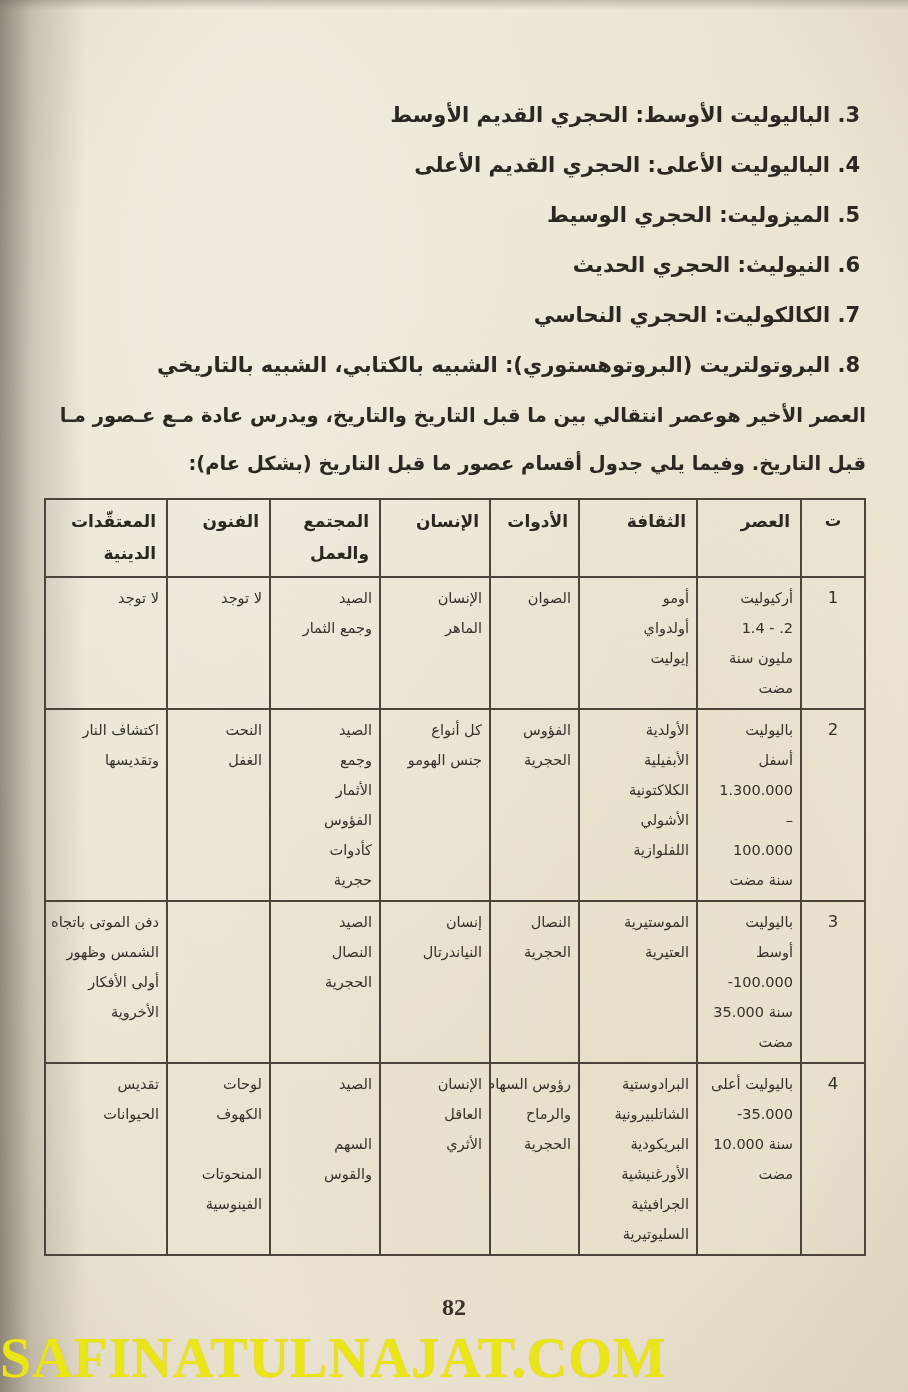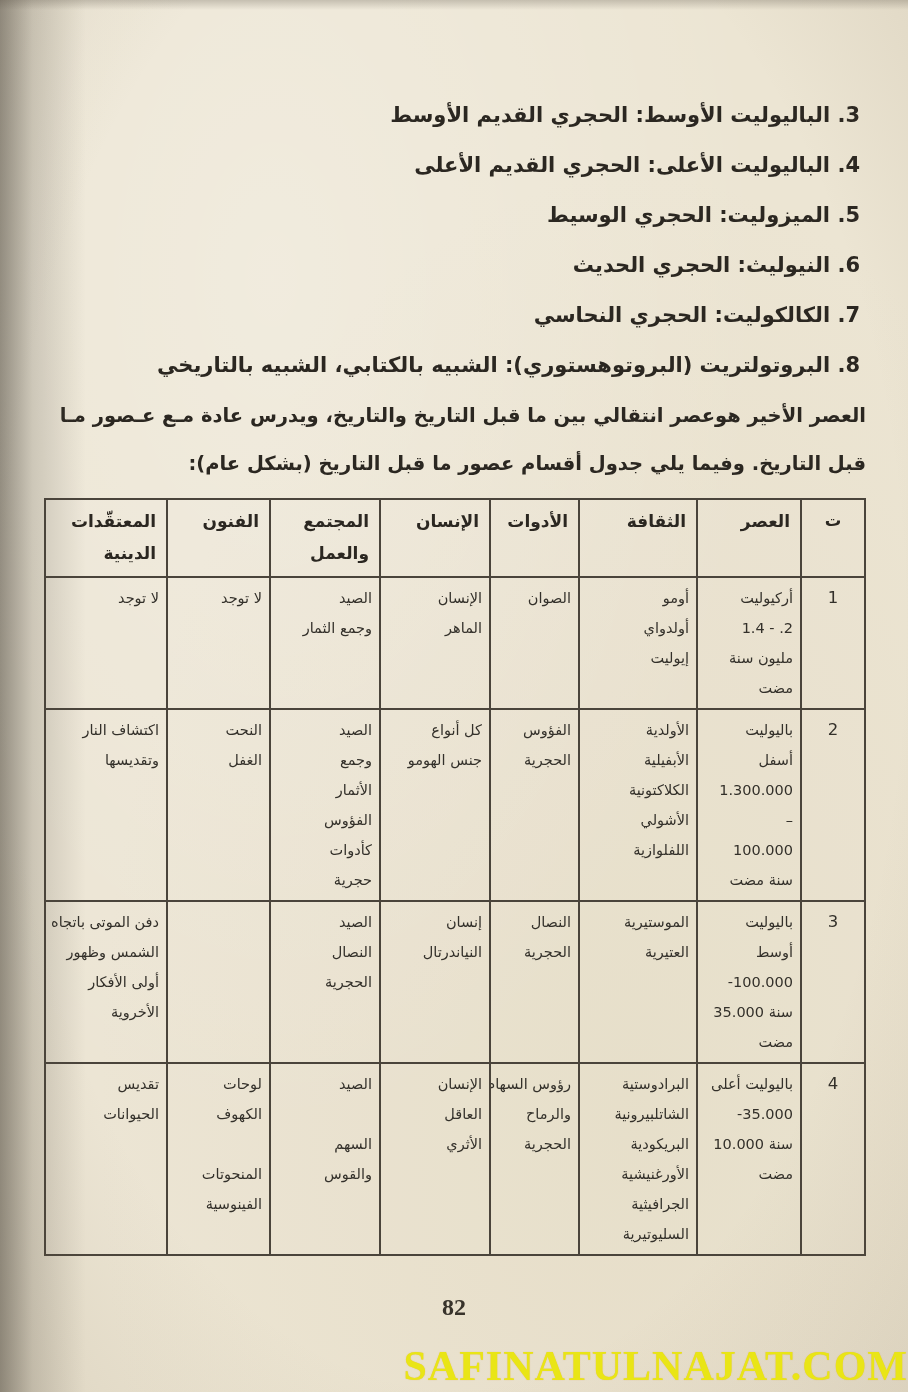--- a/index.html
+++ b/index.html
@@ -50,22 +50,22 @@
   table.prehistory th.index, table.prehistory td.index{
     text-align:center;padding-right:2px;padding-left:2px;font-size:16.5px;
   }
   .hl,.cl{white-space:nowrap;}
   .cl{min-height:30px;}
   .page-number{
     direction:ltr;text-align:center;margin-top:38px;
     font-family:"Liberation Serif",serif;font-size:24px;font-weight:bold;color:#38332b;
   }
   .watermark{
-    position:absolute;left:0;right:0;bottom:2px;z-index:6;text-align:right;direction:ltr;
-    font-family:"Liberation Serif",serif;font-size:42px;font-weight:bold;letter-spacing:1px;
+    position:absolute;left:0;right:0;bottom:2px;z-index:6;text-align:left;direction:ltr;
+    font-family:"Liberation Serif",serif;font-size:56px;font-weight:bold;letter-spacing:1px;
     text-shadow:0 0 1px rgba(220,150,40,0.55);
   }
 </style>
 </head>
 <body>
 
 <div class="gutter-shadow"></div>
 <div class="top-shade"></div>
 <div class="vignette"></div>
 

